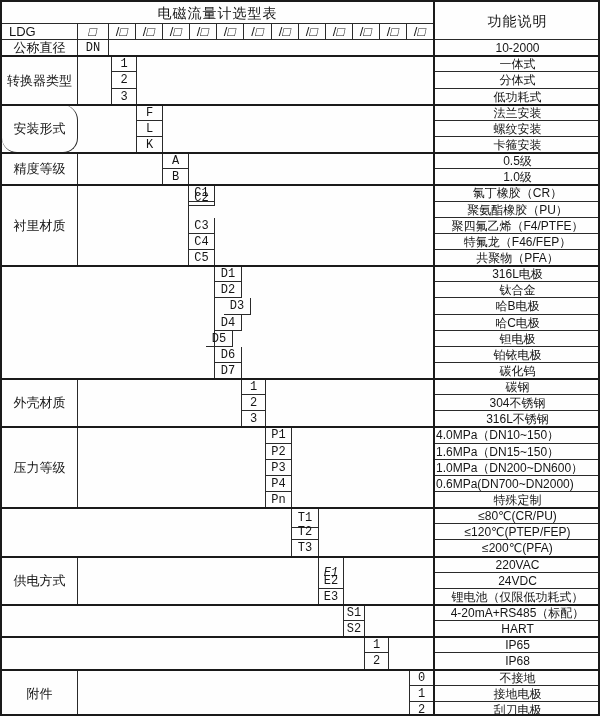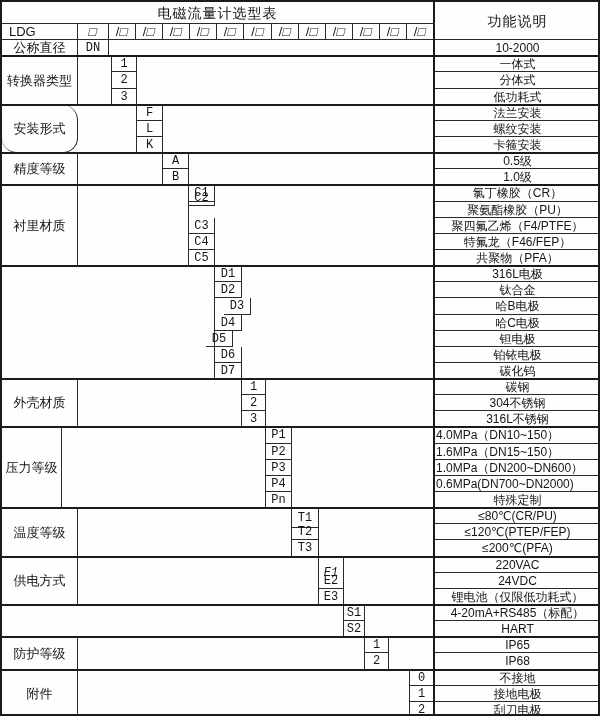--- a/index.html
+++ b/index.html
@@ -148,35 +148,34 @@
     <div class="cell cat" style="left: 0px; top: 377px; width: 76px; height: 48px;">外壳材质</div>
     <div class="cell spacer" style="left: 76px; top: 377px; width: 164px; height: 48px;"></div>
     <div class="cell code" style="left: 240px; top: 377px; width: 24px; height: 16px;">1</div>
     <div class="cell desc" style="left: 432px; top: 377px; width: 168px; height: 16px;">碳钢</div>
     <div class="cell code" style="left: 240px; top: 393px; width: 24px; height: 16px;">2</div>
     <div class="cell desc" style="left: 432px; top: 393px; width: 168px; height: 16px;">304不锈钢</div>
     <div class="cell code" style="left: 240px; top: 409px; width: 24px; height: 16px;">3</div>
     <div class="cell desc" style="left: 432px; top: 409px; width: 168px; height: 16px;">316L不锈钢</div>
     <div class="cell spacer" style="left: 264px; top: 377px; width: 168px; height: 48px;"></div>
     <div class="cell sep" style="left: 0px; top: 376px; width: 600px; height: 2px;"></div>
-    <div class="cell cat" style="left: 0px; top: 425px; width: 60px; height: 81px;">压力等级</div>
+    <div class="cell cat" style="left: 0px; top: 425px; width: 76px; height: 81px;">压力等级</div>
     <div class="cell spacer" style="left: 76px; top: 425px; width: 188px; height: 81px;"></div>
     <div class="cell code" style="left: 264px; top: 425px; width: 26px; height: 17px;">P1</div>
     <div class="cell desc left" style="left: 432px; top: 425px; width: 168px; height: 17px;">4.0MPa（DN10~150）</div>
     <div class="cell code" style="left: 264px; top: 442px; width: 26px; height: 16px;">P2</div>
     <div class="cell desc left" style="left: 432px; top: 442px; width: 168px; height: 16px;">1.6MPa（DN15~150）</div>
     <div class="cell code" style="left: 264px; top: 458px; width: 26px; height: 16px;">P3</div>
     <div class="cell desc left" style="left: 432px; top: 458px; width: 168px; height: 16px;">1.0MPa（DN200~DN600）</div>
     <div class="cell code" style="left: 264px; top: 474px; width: 26px; height: 16px;">P4</div>
     <div class="cell desc left" style="left: 432px; top: 474px; width: 168px; height: 16px;">0.6MPa(DN700~DN2000)</div>
     <div class="cell code" style="left: 264px; top: 490px; width: 26px; height: 16px;">Pn</div>
     <div class="cell desc" style="left: 432px; top: 490px; width: 168px; height: 16px;">特殊定制</div>
     <div class="cell spacer" style="left: 290px; top: 425px; width: 142px; height: 81px;"></div>
     <div class="cell sep" style="left: 0px; top: 424px; width: 600px; height: 2px;"></div>
-    <div class="cell cat" style="left: 0px; top: 506px; width: 76px; height: 49px;">温度等级</div>
     <div class="cell spacer" style="left: 76px; top: 506px; width: 214px; height: 49px;"></div>
     <div class="cell code" style="left: 290px; top: 506px; width: 27px; height: 20px;">T1</div>
     <div class="cell desc" style="left: 432px; top: 506px; width: 168px; height: 16px;">≤80℃(CR/PU)</div>
     <div class="cell code" style="left: 290px; top: 522px; width: 27px; height: 16px;">T2</div>
     <div class="cell desc" style="left: 432px; top: 522px; width: 168px; height: 16px;">≤120℃(PTEP/FEP)</div>
     <div class="cell code" style="left: 290px; top: 538px; width: 27px; height: 17px;">T3</div>
     <div class="cell desc" style="left: 432px; top: 538px; width: 168px; height: 17px;">≤200℃(PFA)</div>
     <div class="cell spacer" style="left: 317px; top: 506px; width: 115px; height: 49px;"></div>
     <div class="cell sep" style="left: 0px; top: 505px; width: 600px; height: 2px;"></div>
     <div class="cell cat" style="left: 0px; top: 555px; width: 76px; height: 48px;">供电方式</div>
@@ -189,21 +188,20 @@
     <div class="cell desc" style="left: 432px; top: 587px; width: 168px; height: 16px;">锂电池（仅限低功耗式）</div>
     <div class="cell spacer" style="left: 342px; top: 555px; width: 90px; height: 48px;"></div>
     <div class="cell sep" style="left: 0px; top: 554px; width: 600px; height: 2px;"></div>
     <div class="cell spacer" style="left: 76px; top: 603px; width: 266px; height: 32px;"></div>
     <div class="cell code" style="left: 342px; top: 603px; width: 21px; height: 16px;">S1</div>
     <div class="cell desc" style="left: 432px; top: 603px; width: 168px; height: 16px;">4-20mA+RS485（标配）</div>
     <div class="cell code" style="left: 342px; top: 619px; width: 21px; height: 16px;">S2</div>
     <div class="cell desc" style="left: 432px; top: 619px; width: 168px; height: 16px;">HART</div>
     <div class="cell spacer" style="left: 363px; top: 603px; width: 69px; height: 32px;"></div>
     <div class="cell sep" style="left: 0px; top: 602px; width: 600px; height: 2px;"></div>
-    <div class="cell cat" style="left: 0px; top: 635px; width: 76px; height: 33px;">防护等级</div>
     <div class="cell spacer" style="left: 76px; top: 635px; width: 287px; height: 33px;"></div>
     <div class="cell code" style="left: 363px; top: 635px; width: 24px; height: 16px;">1</div>
     <div class="cell desc" style="left: 432px; top: 635px; width: 168px; height: 16px;">IP65</div>
     <div class="cell code" style="left: 363px; top: 651px; width: 24px; height: 17px;">2</div>
     <div class="cell desc" style="left: 432px; top: 651px; width: 168px; height: 17px;">IP68</div>
     <div class="cell spacer" style="left: 387px; top: 635px; width: 45px; height: 33px;"></div>
     <div class="cell sep" style="left: 0px; top: 634px; width: 600px; height: 2px;"></div>
     <div class="cell cat" style="left: 0px; top: 668px; width: 76px; height: 48px;">附件</div>
     <div class="cell spacer" style="left: 76px; top: 668px; width: 332px; height: 48px;"></div>
     <div class="cell code" style="left: 408px; top: 668px; width: 24px; height: 16px;">0</div>

